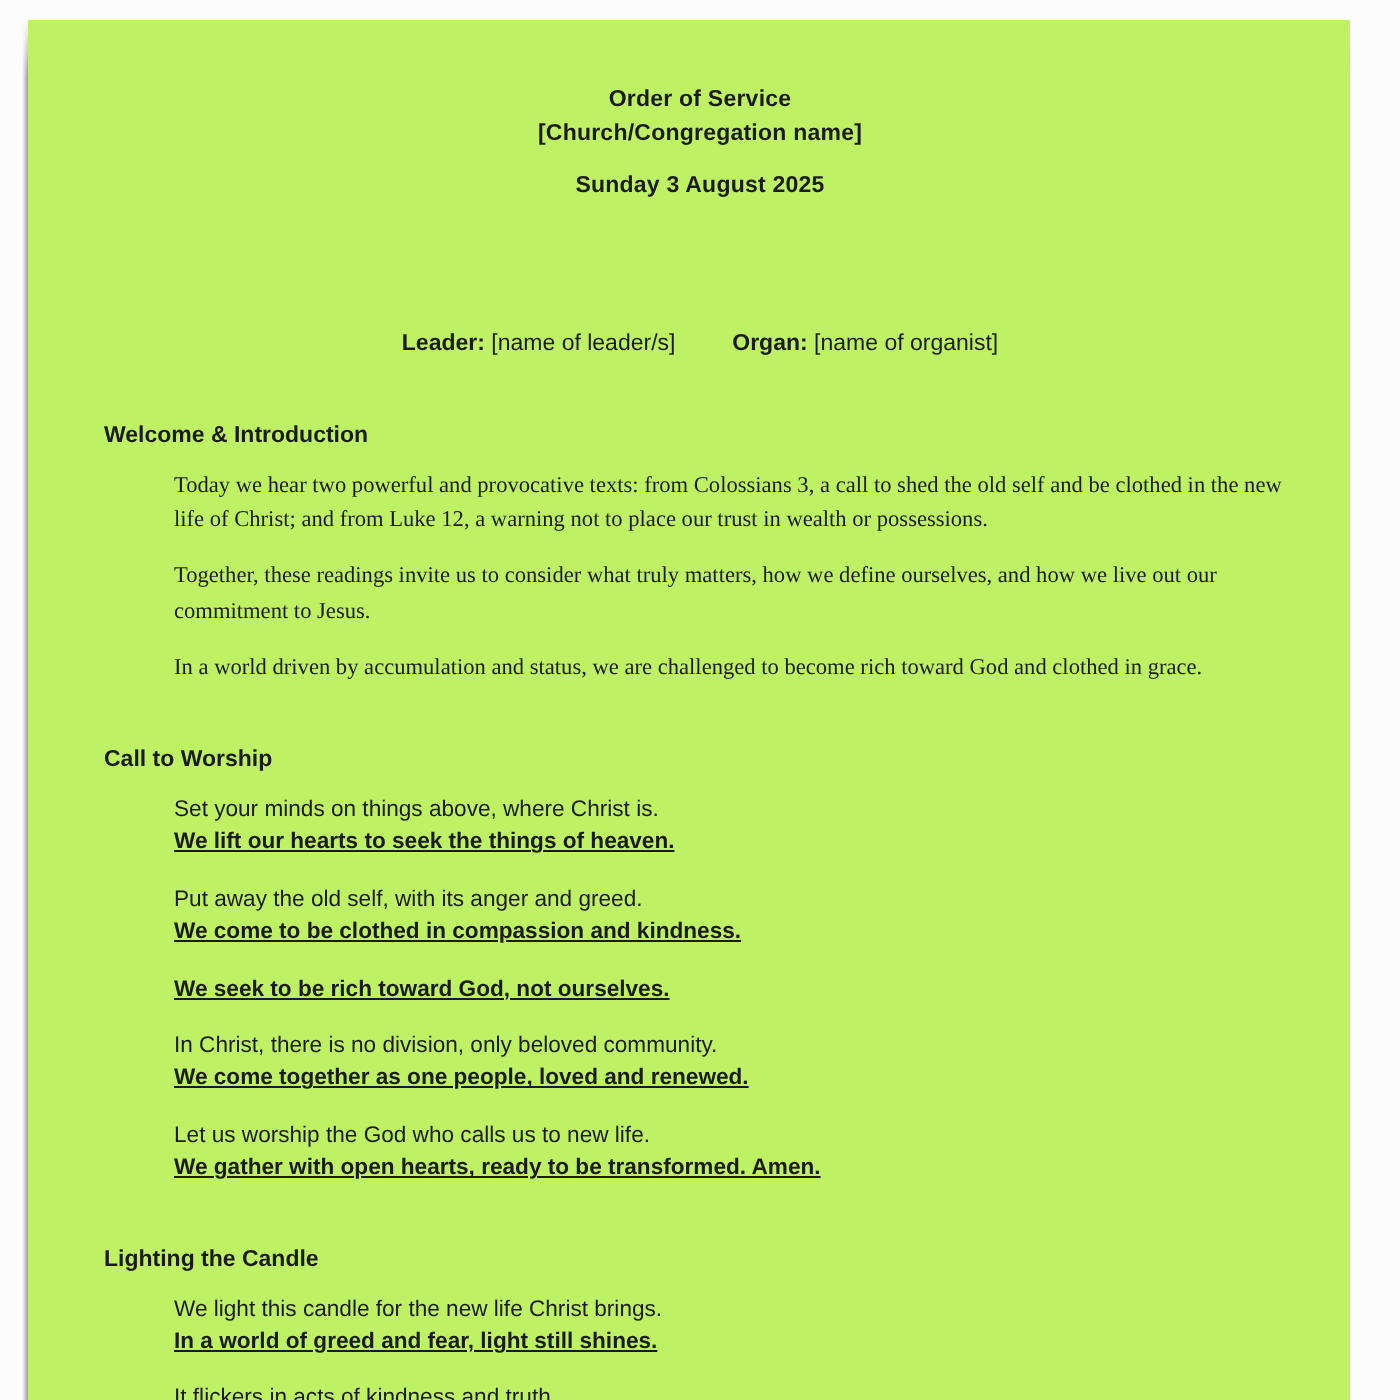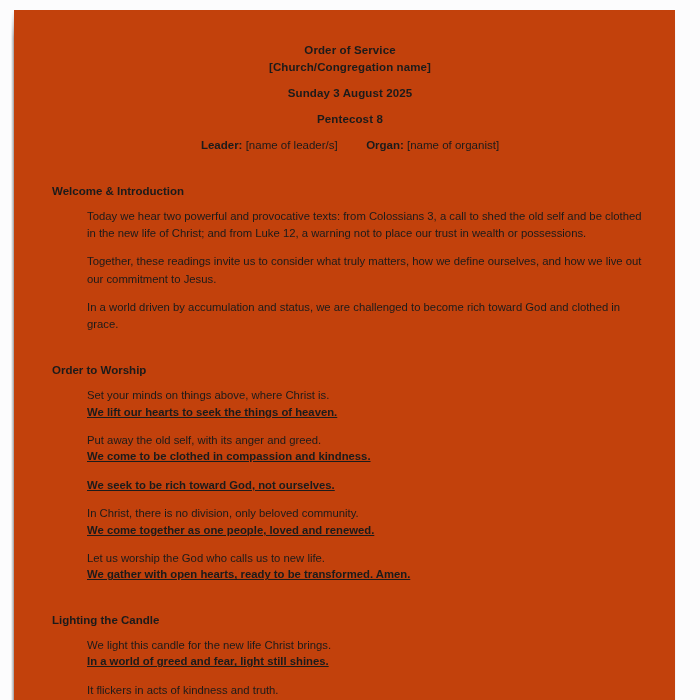--- a/index.html
+++ b/index.html
@@ -14,21 +14,21 @@
     overflow: hidden;
   }
 
   
   #page {
     position: absolute;
     left: 14px;
     top: 10px;
     width: 661px;
     height: 690px;
-    background: #c2410c;
+    background: #bef264;
     box-sizing: border-box;
     overflow: hidden;
   }
   
   #shadow-left {
     position: absolute;
     left: 11px;
     top: 10px;
     width: 4px;
     height: 690px;
@@ -61,20 +61,21 @@
   .title-line {
     font-size: 11.5px;
     font-weight: bold;
     line-height: 17px;
     letter-spacing: 0.01em;
   }
   .title-gap { height: 9px; }
   .credits {
     font-size: 11.5px;
     line-height: 17px;
+    margin-top: 44px;
   }
   .credits .lbl { font-weight: bold; }
   .credits .val { font-weight: normal; }
   .credits .spacer { display: inline-block; width: 22px; }
 
   
   .section { margin-top: 29px; }
   .section-heading {
     font-size: 11.5px;
     font-weight: bold;
@@ -83,20 +84,21 @@
   }
 
   .indent { margin-left: 35px; }
 
   
   .para {
     font-size: 11.3px;
     line-height: 17.2px;
     margin-bottom: 11px;
     max-width: 559px;
+    font-family: Liberation Serif, serif;
   }
   .para:last-child { margin-bottom: 17px; }
 
   
   .couplet { margin-bottom: 12px; }
   .couplet:last-child { margin-bottom: 12px; }
   .line {
     font-size: 11.3px;
     line-height: 16.4px;
     white-space: nowrap;
@@ -111,42 +113,41 @@
 
 <div id="page">
   <div id="content">
 
     <div class="title-block">
       <div class="title-line">Order of Service</div>
       <div class="title-line">[Church/Congregation name]</div>
       <div class="title-gap"></div>
       <div class="title-line">Sunday 3 August 2025</div>
       <div class="title-gap"></div>
-      <div class="title-line">Pentecost 8</div>
       <div class="title-gap"></div>
       <div class="credits">
         <span class="lbl">Leader:</span>
         <span class="val">[name of leader/s]</span>
         <span class="spacer"></span>
         <span class="lbl">Organ:</span>
         <span class="val">[name of organist]</span>
       </div>
     </div>
 
     <div id="sections">
         <div class="section">
           <div class="section-heading">Welcome &amp; Introduction</div>
           <div class="indent">
             <div class="para">Today we hear two powerful and provocative texts: from Colossians 3, a call to shed the old self and be clothed in the new life of Christ; and from Luke 12, a warning not to place our trust in wealth or possessions.</div>
             <div class="para">Together, these readings invite us to consider what truly matters, how we define ourselves, and how we live out our commitment to Jesus.</div>
             <div class="para">In a world driven by accumulation and status, we are challenged to become rich toward God and clothed in grace.</div>
           </div>
         </div>
         <div class="section">
-          <div class="section-heading">Order to Worship</div>
+          <div class="section-heading">Call to Worship</div>
           <div class="indent">
             <div class="couplet">
               <div class="line call">Set your minds on things above, where Christ is.</div>
               <div class="line response"><span>We lift our hearts to seek the things of heaven.</span></div>
             </div>
             <div class="couplet">
               <div class="line call">Put away the old self, with its anger and greed.</div>
               <div class="line response"><span>We come to be clothed in compassion and kindness.</span></div>
             </div>
             <div class="couplet">

